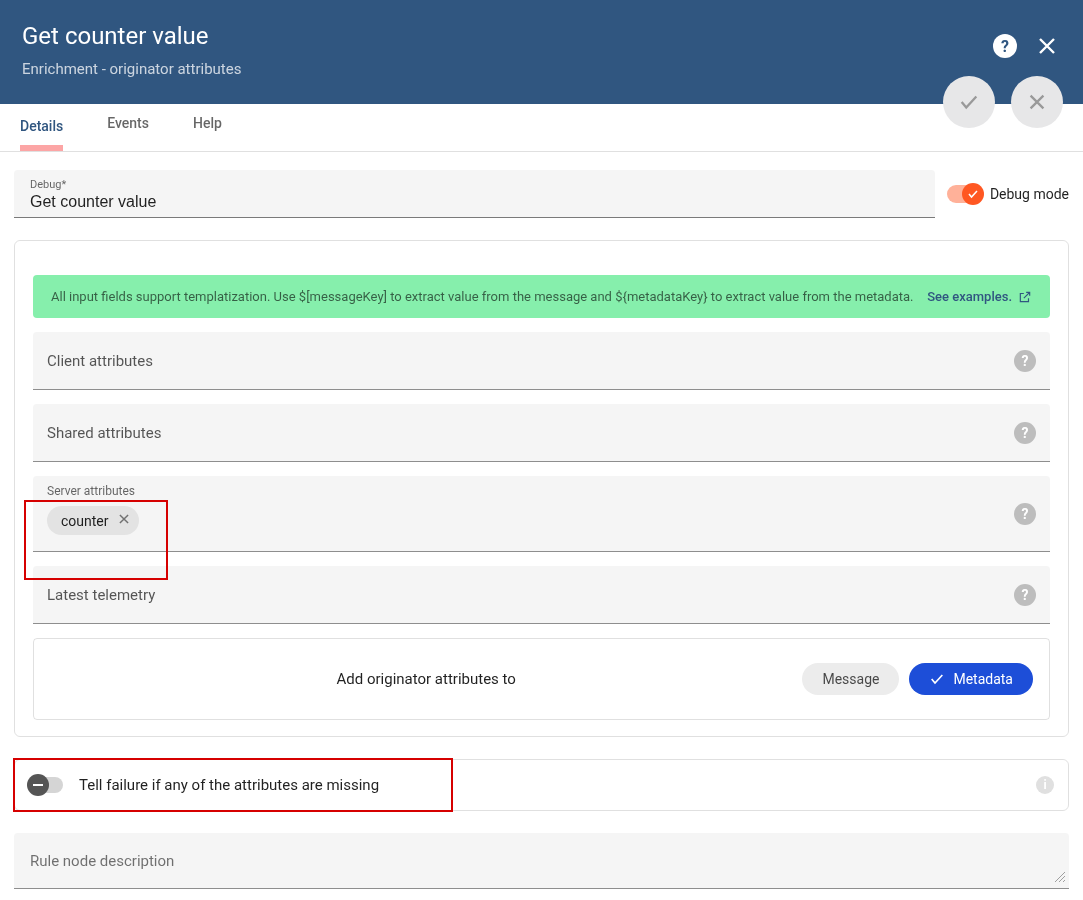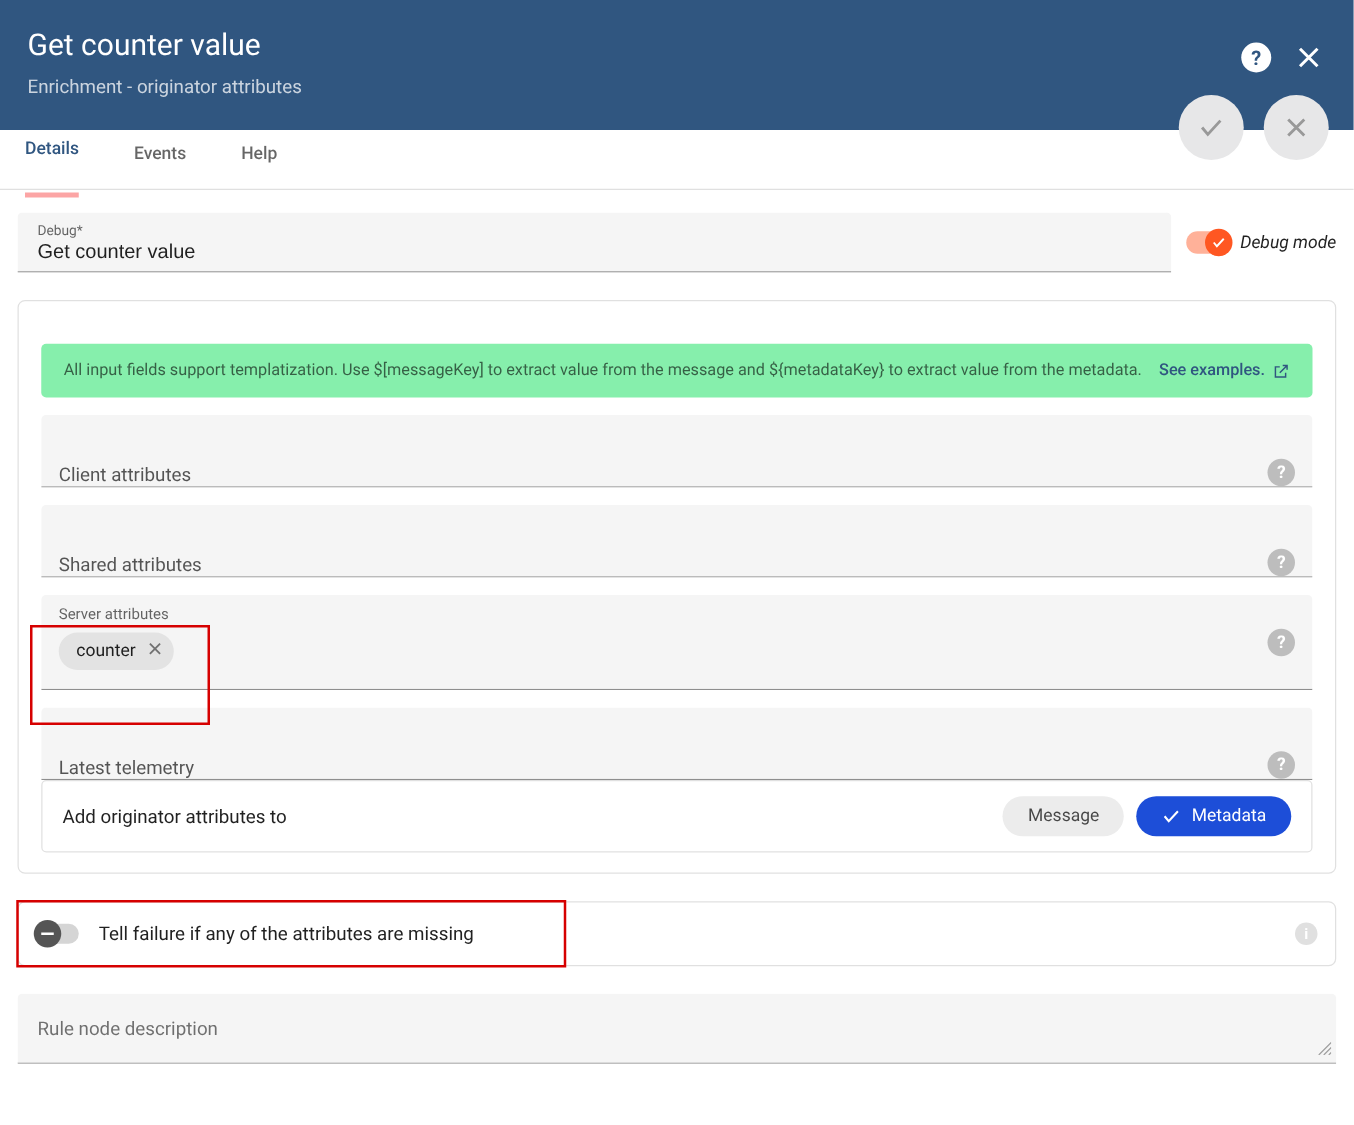--- a/index.html
+++ b/index.html
@@ -11,55 +11,55 @@
   .header-subtitle { color: rgba(255,255,255,0.75); font-size: 15px; margin-top: 10px; }
   .header-icons { display: flex; gap: 18px; align-items: center; margin-top: 12px; }
   .help-circle { width: 24px; height: 24px; border-radius: 50%; background: #fff; color: #305680; font-weight: 700; display: flex; align-items: center; justify-content: center; font-size: 16px; cursor: pointer; }
   .close-x { width: 24px; height: 24px; cursor: pointer; }
   .fab-row { position: absolute; right: 20px; top: 76px; display: flex; gap: 16px; }
   .fab { width: 52px; height: 52px; border-radius: 50%; background: #e7e7e8; display: flex; align-items: center; justify-content: center; cursor: pointer; }
   .fab svg { width: 22px; height: 22px; }
 
   .tabs { display: flex; height: 48px; border-bottom: 1px solid #e0e0e0; padding-left: 20px; gap: 44px; align-items: center; }
   .tab { font-size: 14px; font-weight: 500; color: rgba(0,0,0,0.6); cursor: pointer; padding-bottom: 23px; padding-top: 14px; }
-  .tab.active { color: #305680; border-bottom: 4px solid #fca5a5; padding-bottom: 27px; }
+  .tab.active { color: #305680; border-bottom: 6px solid #fca5a5; padding-bottom: 11px; }
 
   .body { padding: 18px 14px 10px 14px; }
 
   .name-row { display: flex; align-items: center; gap: 10px; }
   .name-field { flex: 1; position: relative; background: #f5f5f5; border-top-left-radius: 4px; border-top-right-radius: 4px; border-bottom: 1px solid rgba(0,0,0,0.5); padding: 8px 16px 6px 16px; }
   .name-label { font-size: 11px; color: rgba(0,0,0,0.6); }
   .name-input { border: none; background: transparent; font-size: 16px; width: 100%; outline: none; padding-top: 2px; color: rgba(0,0,0,0.87); }
-  .debug-toggle { display: flex; align-items: center; gap: 8px; margin-left: 2px; font-style: italic; }
+  .debug-toggle { display: flex; align-items: center; gap: 8px; margin-left: 2px; }
   .switch { width: 35px; height: 18px; border-radius: 10px; background: #ffb199; position: relative; cursor: pointer; }
   .switch-thumb { position: absolute; right: -2px; top: -2px; width: 22px; height: 22px; border-radius: 50%; background: #ff5722; display: flex; align-items: center; justify-content: center; }
   .switch-thumb svg { width: 12px; height: 12px; }
   .debug-label { font-size: 14px; color: rgba(0,0,0,0.87); }
 
   .panel { border: 1px solid rgba(0,0,0,0.12); border-radius: 6px; margin-top: 22px; padding: 16px 18px; }
   .panel-title { font-size: 16px; font-weight: 500; }
 
   .info-bar { background: #86efac; border-radius: 4px; margin-top: 18px; padding: 14px 18px; display: flex; align-items: center; justify-content: space-between; }
   .info-text { font-size: 13px; color: rgba(0,0,0,0.6); }
   .see-link { font-size: 13px; color: #305680; font-weight: 500; cursor: pointer; display: flex; align-items: center; gap: 6px; }
   .see-link svg { width: 14px; height: 14px; }
 
-  .attr-field { background: #f5f5f5; border-top-left-radius: 4px; border-top-right-radius: 4px; border-bottom: 1px solid rgba(0,0,0,0.42); margin-top: 14px; padding: 0 14px; min-height: 58px; display: flex; align-items: flex-end; position: relative; }
+  .attr-field { background: #f5f5f5; border-top-left-radius: 4px; border-top-right-radius: 4px; border-bottom: 1px solid rgba(0,0,0,0.42); margin-top: 14px; padding: 0 14px; min-height: 58px; display: flex; align-items: center; position: relative; }
   .attr-placeholder { color: rgba(0,0,0,0.66); font-size: 15px; flex: 1; }
   .attr-help { width: 22px; height: 22px; border-radius: 50%; background: #bdbdbd; color: #fff; font-weight: 700; display: flex; align-items: center; justify-content: center; font-size: 14px; cursor: pointer; }
 
   .attr-field.sm-label { flex-direction: column; align-items: flex-start; padding-top: 8px; padding-bottom: 8px; min-height: 76px; }
   .attr-small-label { font-size: 12px; color: rgba(0,0,0,0.6); margin-bottom: 8px; }
   .chip-row { display: flex; gap: 6px; flex-wrap: wrap; }
   .chip { background: #e3e3e3; border-radius: 16px; padding: 6px 8px 6px 14px; display: flex; align-items: center; gap: 8px; font-size: 14px; }
   .chip-x { cursor: pointer; color: rgba(0,0,0,0.5); }
   .attr-field.sm-label .attr-help { position: absolute; right: 14px; top: 50%; transform: translateY(-50%); }
   .hl1 { position: absolute; left: 24px; top: 500px; width: 144px; height: 80px; border: 2px solid #d60000; pointer-events: none; }
 
-  .dest-row { border: 1px solid rgba(0,0,0,0.12); border-radius: 4px; margin-top: 0; padding: 12px 16px; display: flex; align-items: center; }
+  .dest-row { border: 1px solid rgba(0,0,0,0.12); border-radius: 4px; margin-top: 14px; padding: 24px 16px; display: flex; align-items: center; text-align: center; }
   .dest-label { flex: 1; font-size: 15px; }
   .seg { display: flex; gap: 10px; }
   .seg-btn { border-radius: 20px; padding: 8px 20px; font-size: 14px; cursor: pointer; display: flex; align-items: center; gap: 8px; }
   .seg-btn.off { background: #ececec; color: rgba(0,0,0,0.7); }
   .seg-btn.on { background: #1d4ed8; color: #fff; }
   .seg-btn svg { width: 16px; height: 16px; }
 
   .fail-box { border: 1px solid rgba(0,0,0,0.12); border-radius: 6px; margin-top: 22px; padding: 16px 14px; display: flex; align-items: center; position: relative; }
   .fail-inner-hl { position: absolute; left: -2px; top: -2px; width: 440px; height: calc(100% + 4px); border: 2px solid #d60000; pointer-events: none; }
   .mini-toggle { width: 34px; height: 16px; border-radius: 10px; background: #d5d5d5; position: relative; margin-right: 16px; cursor: pointer; }

